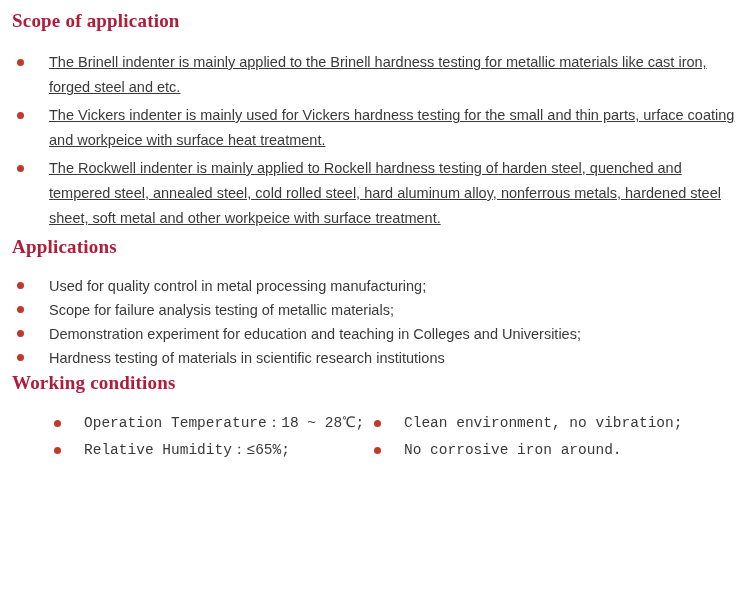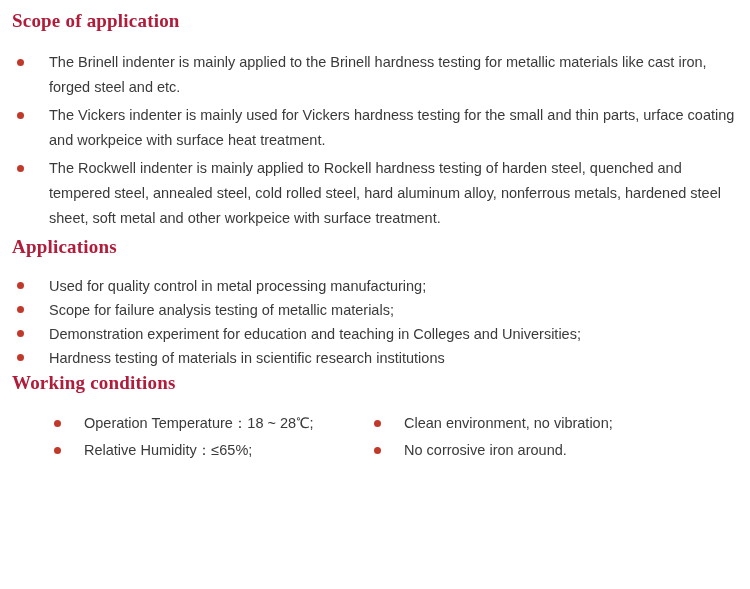--- a/index.html
+++ b/index.html
@@ -45,20 +45,21 @@
 
   ul.bullets > li {
     position: relative;
     padding-left: 37px;
     font-size: 14.5px;
     color: #3a3a3a;
     line-height: 25px;
   }
   ul.bullets.spaced > li {
     margin-bottom: 3px;
+    text-decoration: underline;
   }
   ul.bullets.tight > li {
     line-height: 24px;
     margin-bottom: 0;
   }
   ul.bullets > li .dot {
     position: absolute;
     left: 5px;
     top: 9px;
     width: 7px;
@@ -71,20 +72,21 @@
     top: 8px;
   }
 
   .work-grid {
     margin-top: 14px;
     display: flex;
     padding-left: 40px;
   }
   .work-col {
     width: 320px;
+    font-family: Liberation Mono, monospace;
   }
   .work-col ul {
     list-style: none;
     margin: 0;
     padding: 0;
   }
   .work-col li {
     position: relative;
     padding-left: 32px;
     font-size: 14.5px;

